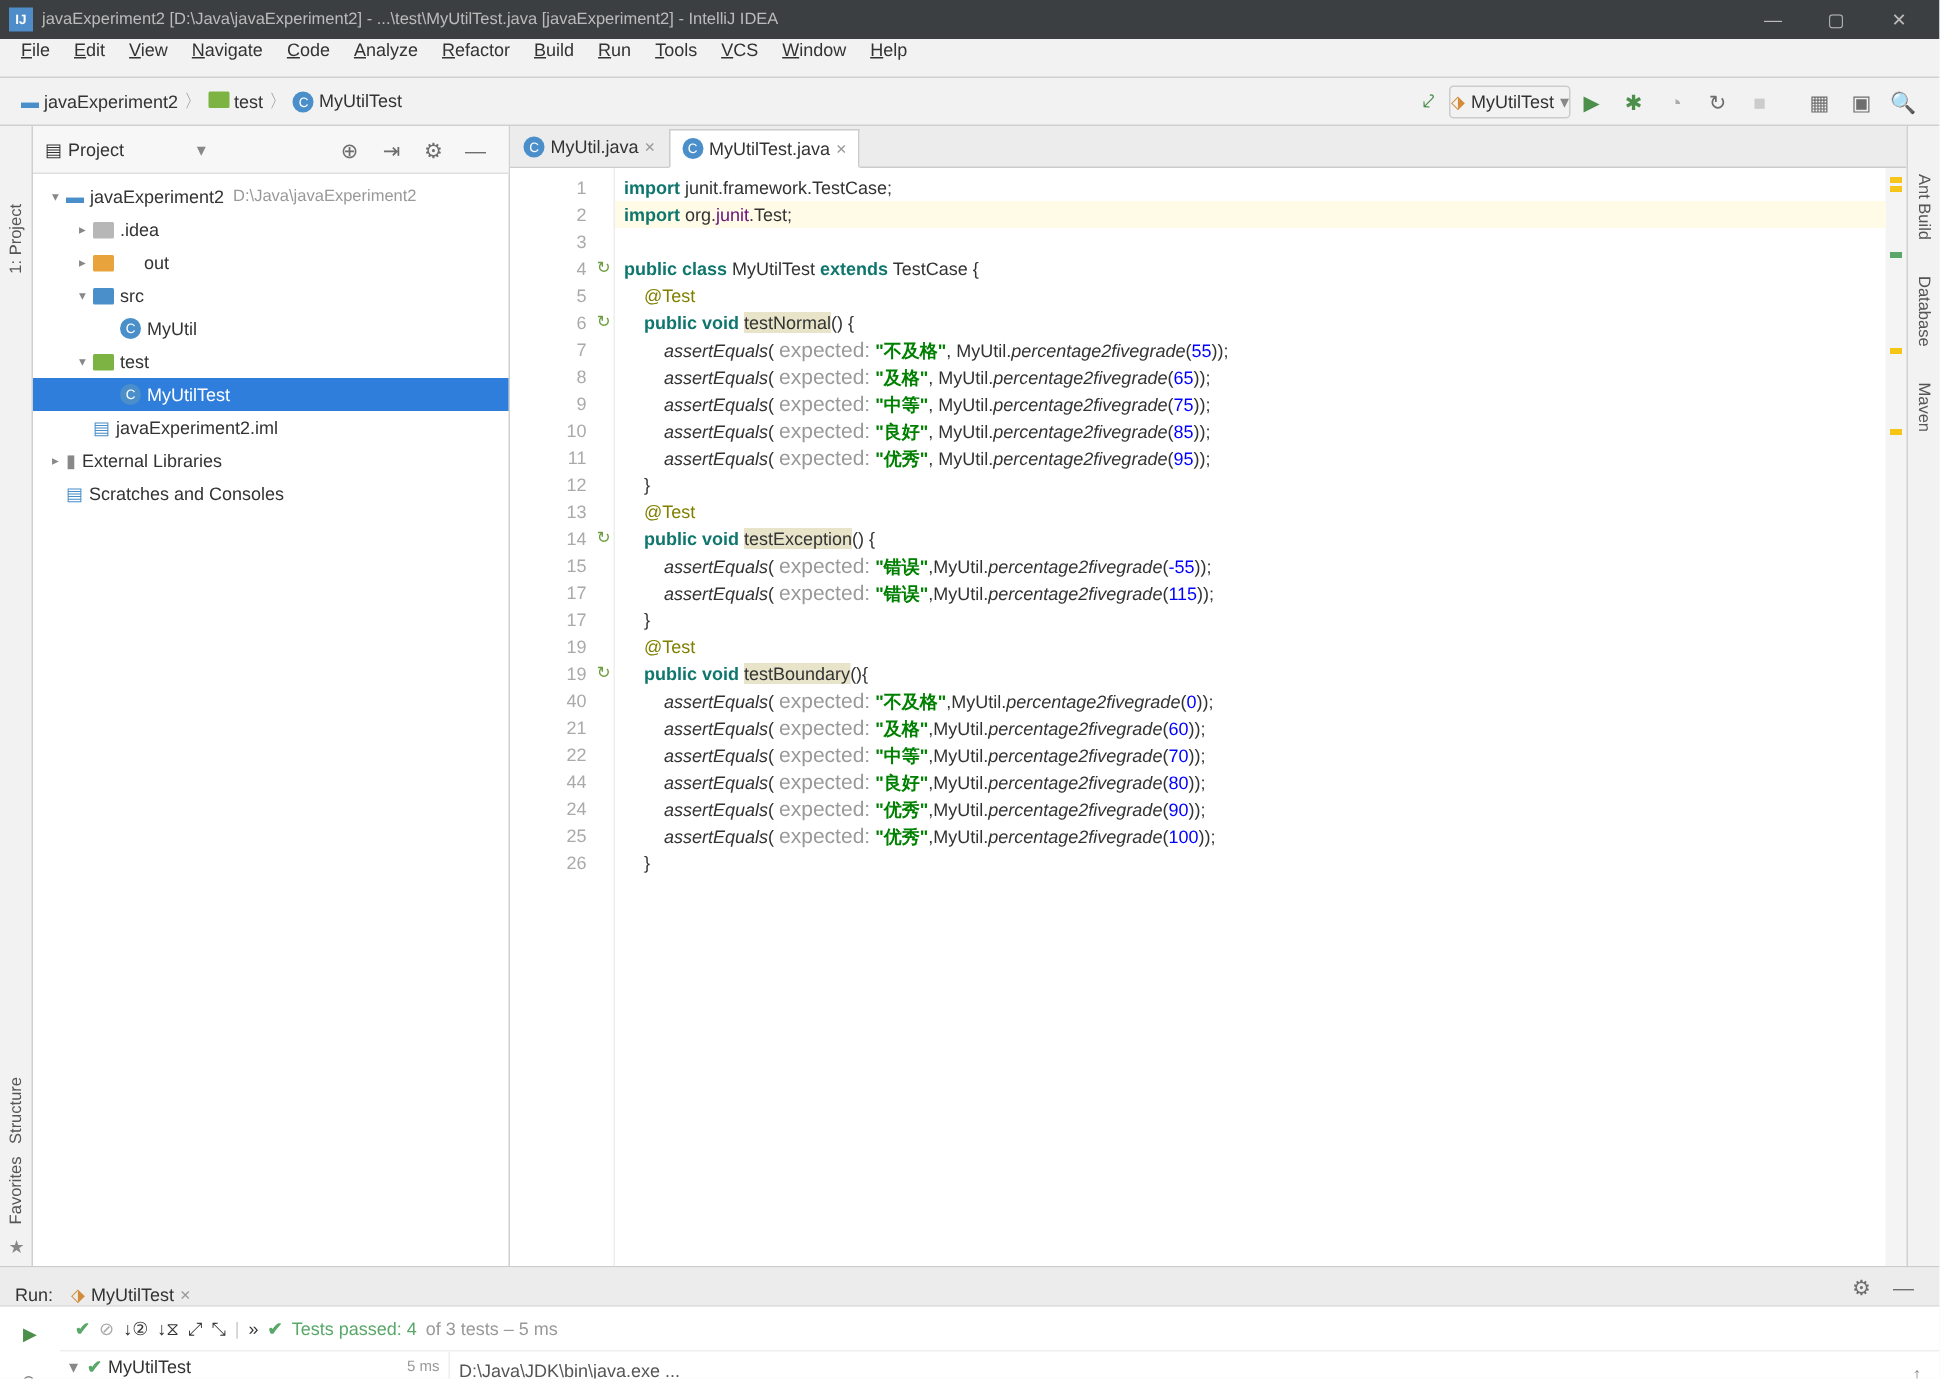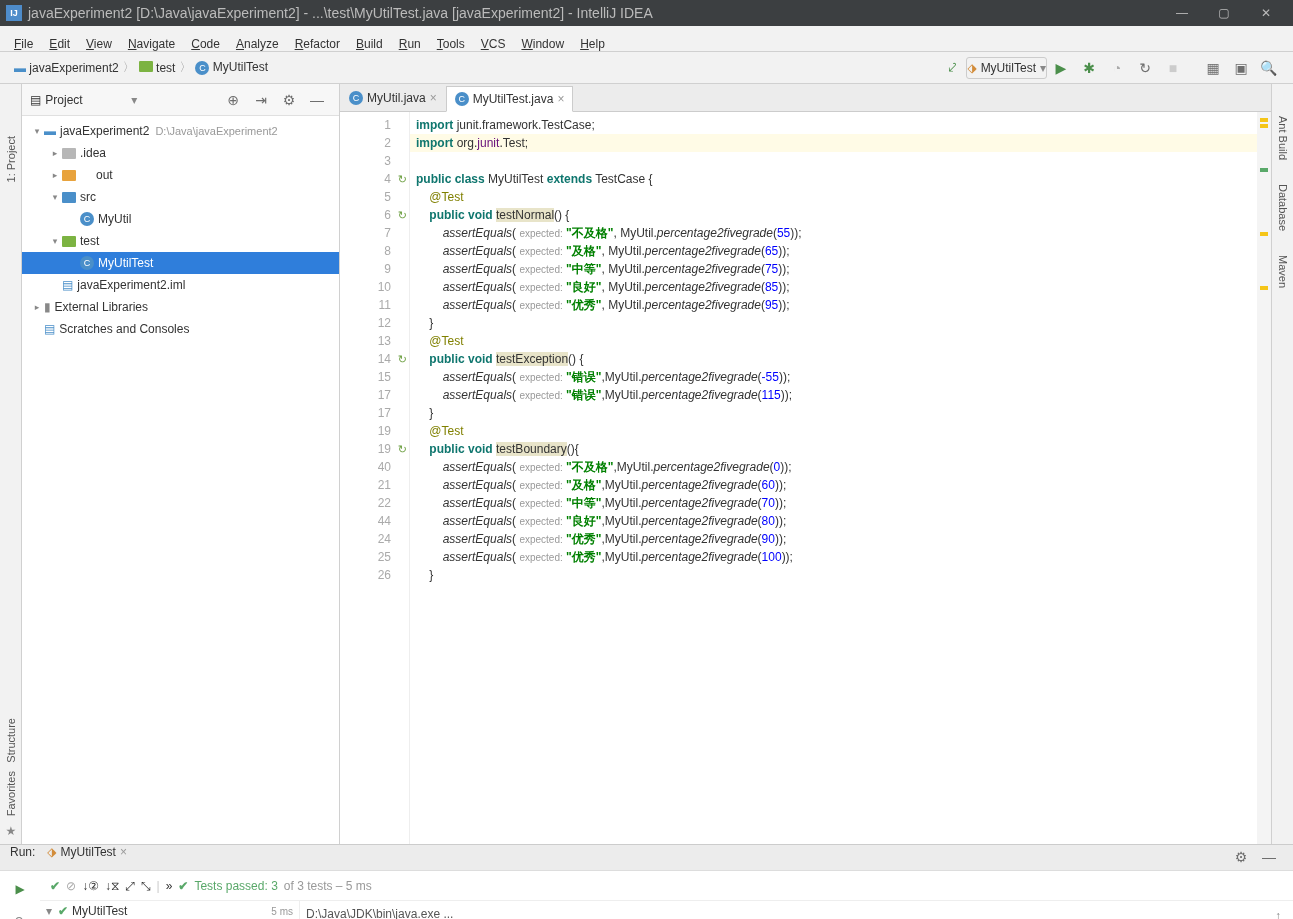--- a/index.html
+++ b/index.html
@@ -1,25 +1,25 @@
 <!DOCTYPE html>
 <html><head>
 <meta charset="utf-8">
 <style>
 * { margin:0; padding:0; box-sizing:border-box; font-family:"Segoe UI",Arial,sans-serif; font-size:12px; }
 body { background:#f2f2f2; color:#333; overflow:hidden; width:1293px; height:919px; position:relative; }
 
 
 .titlebar { background:#3c3f41; color:#bbb; height:26px; display:flex; align-items:center; padding:0 6px; }
 .titlebar .icon { width:16px; height:16px; background:#4e8cca; margin-right:6px; display:flex; align-items:center; justify-content:center; color:#fff; font-size:9px; font-weight:bold; }
-.titlebar .title { flex:1; font-size:14px; }
+.titlebar .title { flex:1; font-size:11px; }
 .titlebar .winbtn { width:42px; height:26px; display:flex; align-items:center; justify-content:center; color:#bbb; }
 
 
-.menubar { background:#f2f2f2; height:26px; display:flex; align-items:flex-end; padding:0 6px; border-bottom:1px solid #d0d0d0; }
+.menubar { background:#f2f2f2; height:26px; display:flex; align-items:flex-start; padding:0 6px; border-bottom:1px solid #d0d0d0; }
 .menubar span { padding:0 8px; color:#333; font-size:12px; cursor:default; }
 .menubar span::first-letter { text-decoration:underline; }
 
 
 .navbar { background:#f2f2f2; height:32px; display:flex; align-items:center; padding:0 10px; border-bottom:1px solid #d0d0d0; }
 .crumb { display:flex; align-items:center; gap:4px; padding:0 4px; }
 .crumb .sep { color:#999; }
 .spacer { flex:1; }
 .tbicon { width:24px; height:24px; display:flex; align-items:center; justify-content:center; margin:0 2px; color:#6e6e6e; font-size:14px; }
 .rundrop { border:1px solid #ccc; border-radius:3px; padding:2 8px; display:flex; align-items:center; gap:4px; height:22px; }
@@ -55,27 +55,27 @@
 .gutter div { height:18px; line-height:18px; padding-right:18px; position:relative; }
 .gutter .runmark::after { content:"↻"; position:absolute; right:2px; color:#6b9e3f; font-size:11px; }
 .code { flex:1; padding-top:4px; white-space:pre; position:relative; }
 .code-line { height:18px; line-height:18px; padding-left:6px; }
 .kw { color:#0f766e; font-weight:bold; }
 .ann { color:#808000; }
 .str { color:#008000; font-weight:bold; }
 .num { color:#0000ff; }
 .fn { font-style:italic; }
 .hl { background:#e8e4c9; }
-.param { color:#999; font-size:10px; }
+.param { color:#999; font-size:14px; }
 .markerstrip { width:14px; background:#f4f4f4; }
 .marker { width:8px; height:4px; margin:2px auto; }
 
 
 .runpanel { height:265px; border-top:1px solid #ccc; display:flex; flex-direction:column; background:#fff; }
-.runpanel-header { height:26px; background:#ececec; display:flex; align-items:flex-start; padding:0 10px; border-bottom:1px solid #ddd; }
+.runpanel-header { height:26px; background:#ececec; display:flex; align-items:flex-end; padding:0 10px; border-bottom:1px solid #ddd; }
 .runpanel-toolbar { height:30px; display:flex; align-items:center; padding:0 10px; gap:6px; border-bottom:1px solid #eee; }
 .runpanel-body { flex:1; display:flex; }
 .run-side { width:40px; display:flex; flex-direction:column; align-items:center; gap:8px; padding-top:6px; }
 .run-side div { width:24px; height:24px; display:flex; align-items:center; justify-content:center; color:#888; }
 .run-tree { width:260px; border-right:1px solid #eee; }
 .run-tree-item { display:flex; align-items:center; height:20px; padding:0 6px; }
 .run-out { flex:1; font-family:Consolas,monospace; padding:6px; color:#555; position:relative; }
 .run-right { width:30px; display:flex; flex-direction:column; padding-top:8px; gap:8px; align-items:center; color:#888; }
 .pass { color:#59a869; }
 .ci { display:inline-block; width:14px; height:14px; border-radius:7px; background:#4a8fc9; color:#fff; font-size:9px; text-align:center; line-height:14px; }
@@ -291,21 +291,21 @@
       <div class="runpanel-toolbar">
         <span class="check">✔</span>
         <span style="color:#aaa">⊘</span>
         <span>↓②</span>
         <span>↓⧖</span>
         <span>⤢</span>
         <span>⤡</span>
         <span style="color:#ccc">|</span>
         <span>»</span>
         <span class="check">✔</span>
-        <span class="pass"><span>Tests passed: 3</span></span>
+        <span class="pass"><span>Tests passed: 4</span></span>
           <span style="color:#999"> of 3 tests – 5 ms</span>
       </div>
       <div style="flex:1;display:flex">
         <div class="run-tree" id="runtree">
             <div class="run-tree-item" style="padding-left: 6px; display: flex;">
               <span style="color:#888;width:12px">▾</span>
               <span class="check">✔</span>
               <span style="margin-left:4px;flex:1">MyUtilTest</span>
               <span style="color:#999;font-size:10px">5 ms</span>
             </div>

